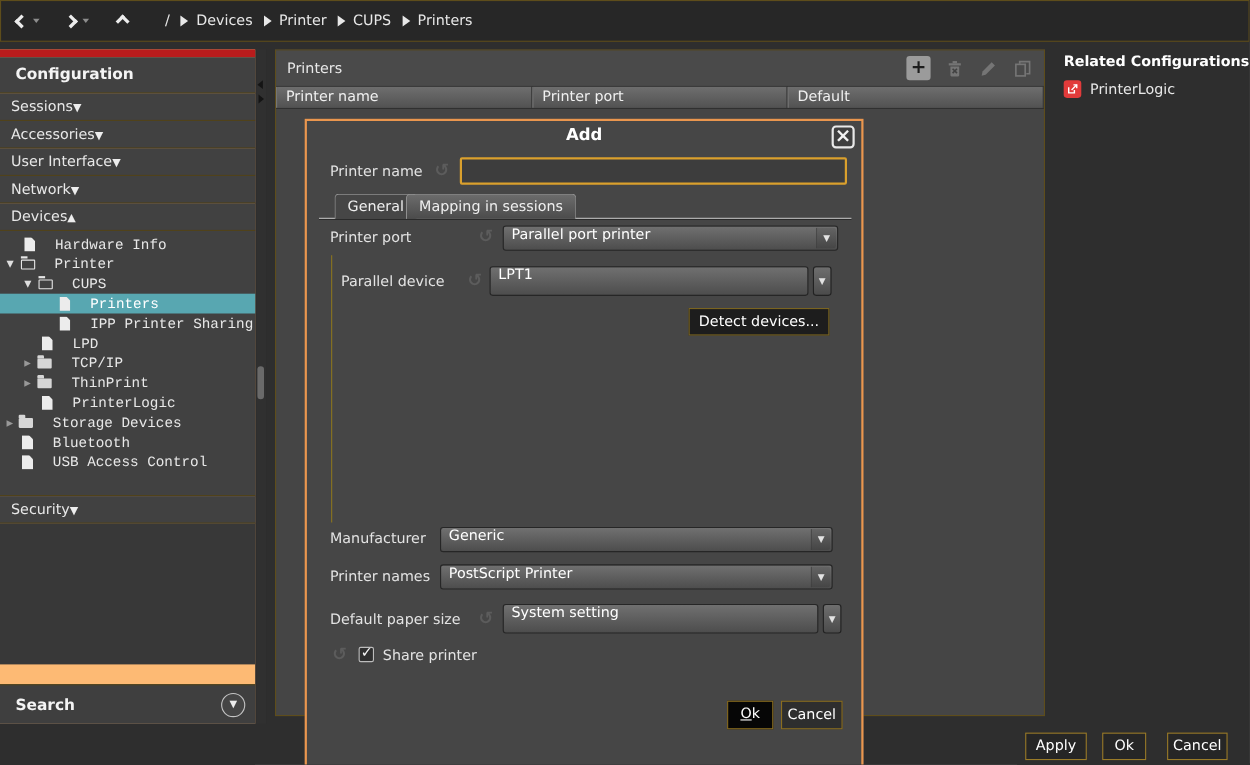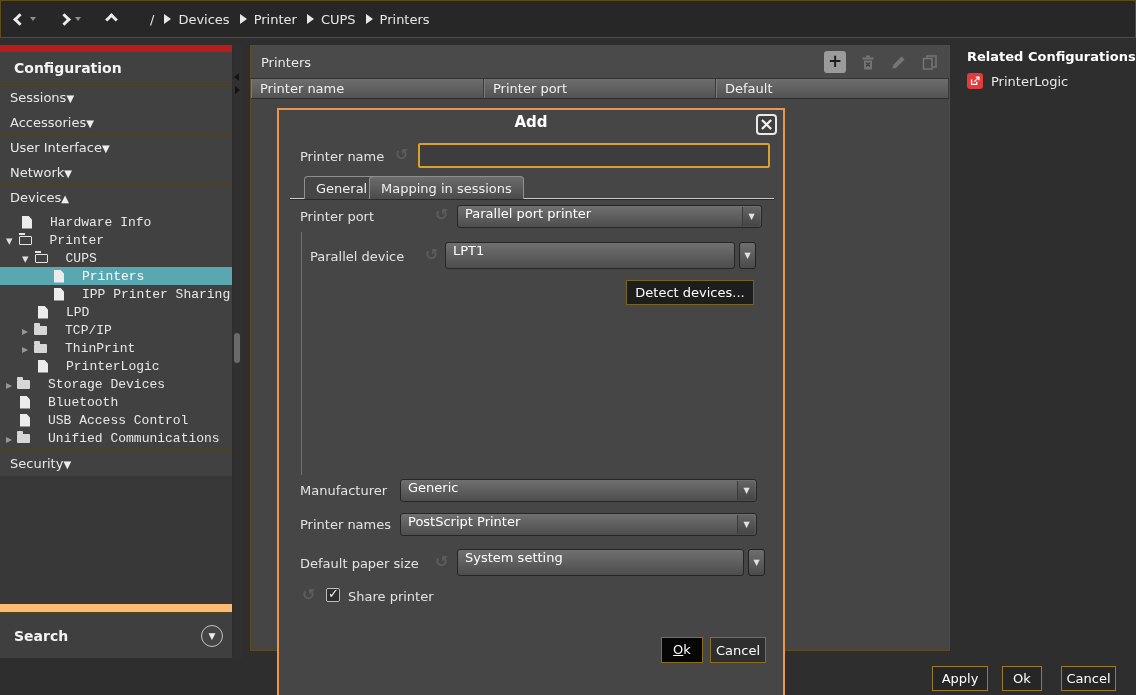--- a/index.html
+++ b/index.html
@@ -42,21 +42,21 @@
   .i-folder{display:inline-block;width:13px;height:9px;background:#d6d6d6;border-radius:1px;
     position:relative;flex:none;}
   .i-folder::before{content:"";position:absolute;top:-3px;left:0;width:6px;height:3px;
     background:#d6d6d6;border-radius:1px 1px 0 0;}
   .i-fo{display:inline-block;width:13px;height:9px;border:1.5px solid #e6e6e6;border-radius:1px;
     position:relative;background:transparent;flex:none;}
   .i-fo::before{content:"";position:absolute;top:-4px;left:-1px;width:6px;height:2px;
     background:#e6e6e6;}
   .tlabel{margin-left:18px;font-family:Liberation Mono, monospace;}
   .filler{height:128px;background:#383838;}
-  .search-head{position:absolute;left:0;bottom:0;width:232px;height:46px;background:#3f3f3f;
+  .search-head{position:absolute;left:0;bottom:0;width:232px;height:36px;background:#3f3f3f;
     border-top:1px solid #50421a;display:flex;align-items:center;justify-content:space-between;
     padding:0 9px 0 14px;font-weight:bold;font-size:14px;color:#f4f4f4;}
   .circle-btn{width:22px;height:22px;border:1px solid #c4c4c4;border-radius:50%;
     display:flex;align-items:center;justify-content:center;background:#454545;}
   .circle-btn::before{content:"▼";font-size:9px;color:#ececec;}
   
   .splitter{position:absolute;left:233px;top:45px;width:9px;height:613px;background:#303030;}
   .sp-arr-l{position:absolute;left:1px;top:28px;width:0;height:0;border-top:4px solid transparent;
     border-bottom:4px solid transparent;border-right:5px solid #141414;}
   .sp-arr-r{position:absolute;left:2px;top:41px;width:0;height:0;border-top:4px solid transparent;
@@ -229,25 +229,20 @@
       <span class="tlabel">Storage Devices</span>
     </div>
     <div class="trow">
       <span class="i-file" style="margin-left:20px"></span>
       <span class="tlabel">Bluetooth</span>
     </div>
     <div class="trow">
       <span class="i-file" style="margin-left:20px"></span>
       <span class="tlabel">USB Access Control</span>
     </div>
-    <div class="trow">
-      <span class="exp-closed" style="margin-left:6px"></span>
-      <span class="i-folder" style="margin-left:5px"></span>
-      <span class="tlabel">Unified Communications</span>
-    </div>
   </div>
 
   <div class="acc">
     <span>Security</span>
     <span class="arr-dn"></span>
   </div>
   <div class="filler"></div>
 
   <div class="search-head">
     <span>Search</span>

